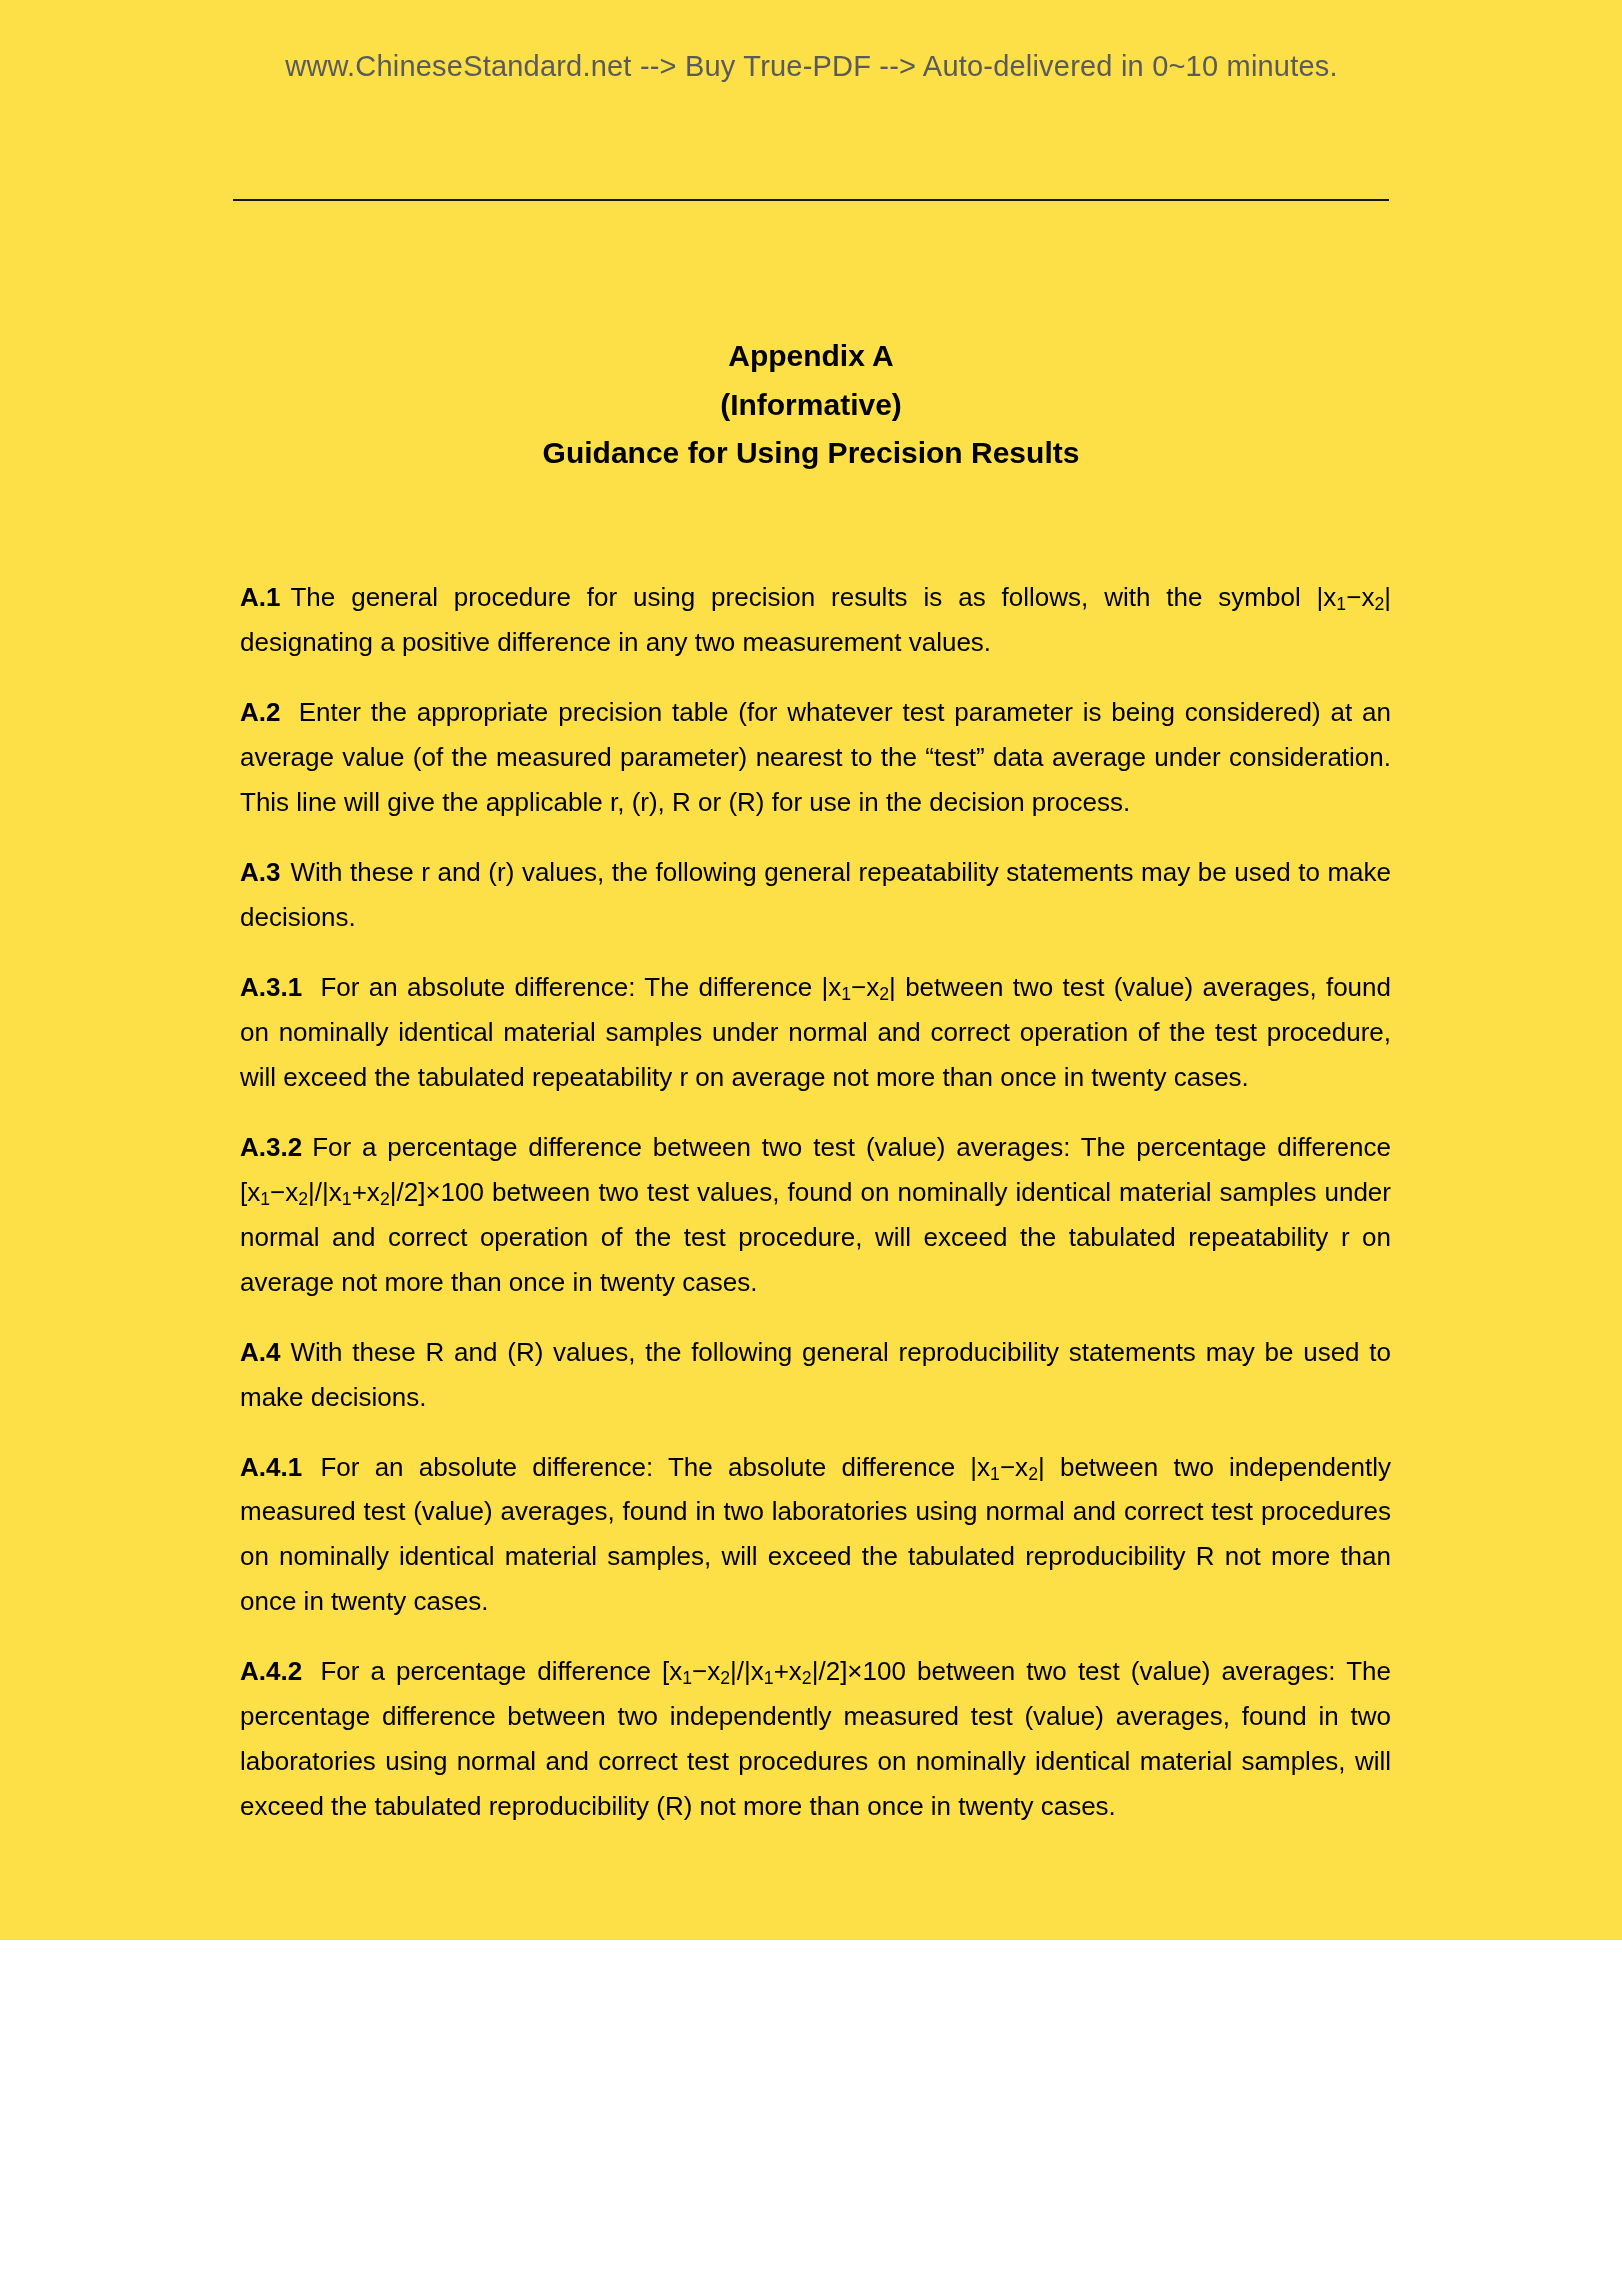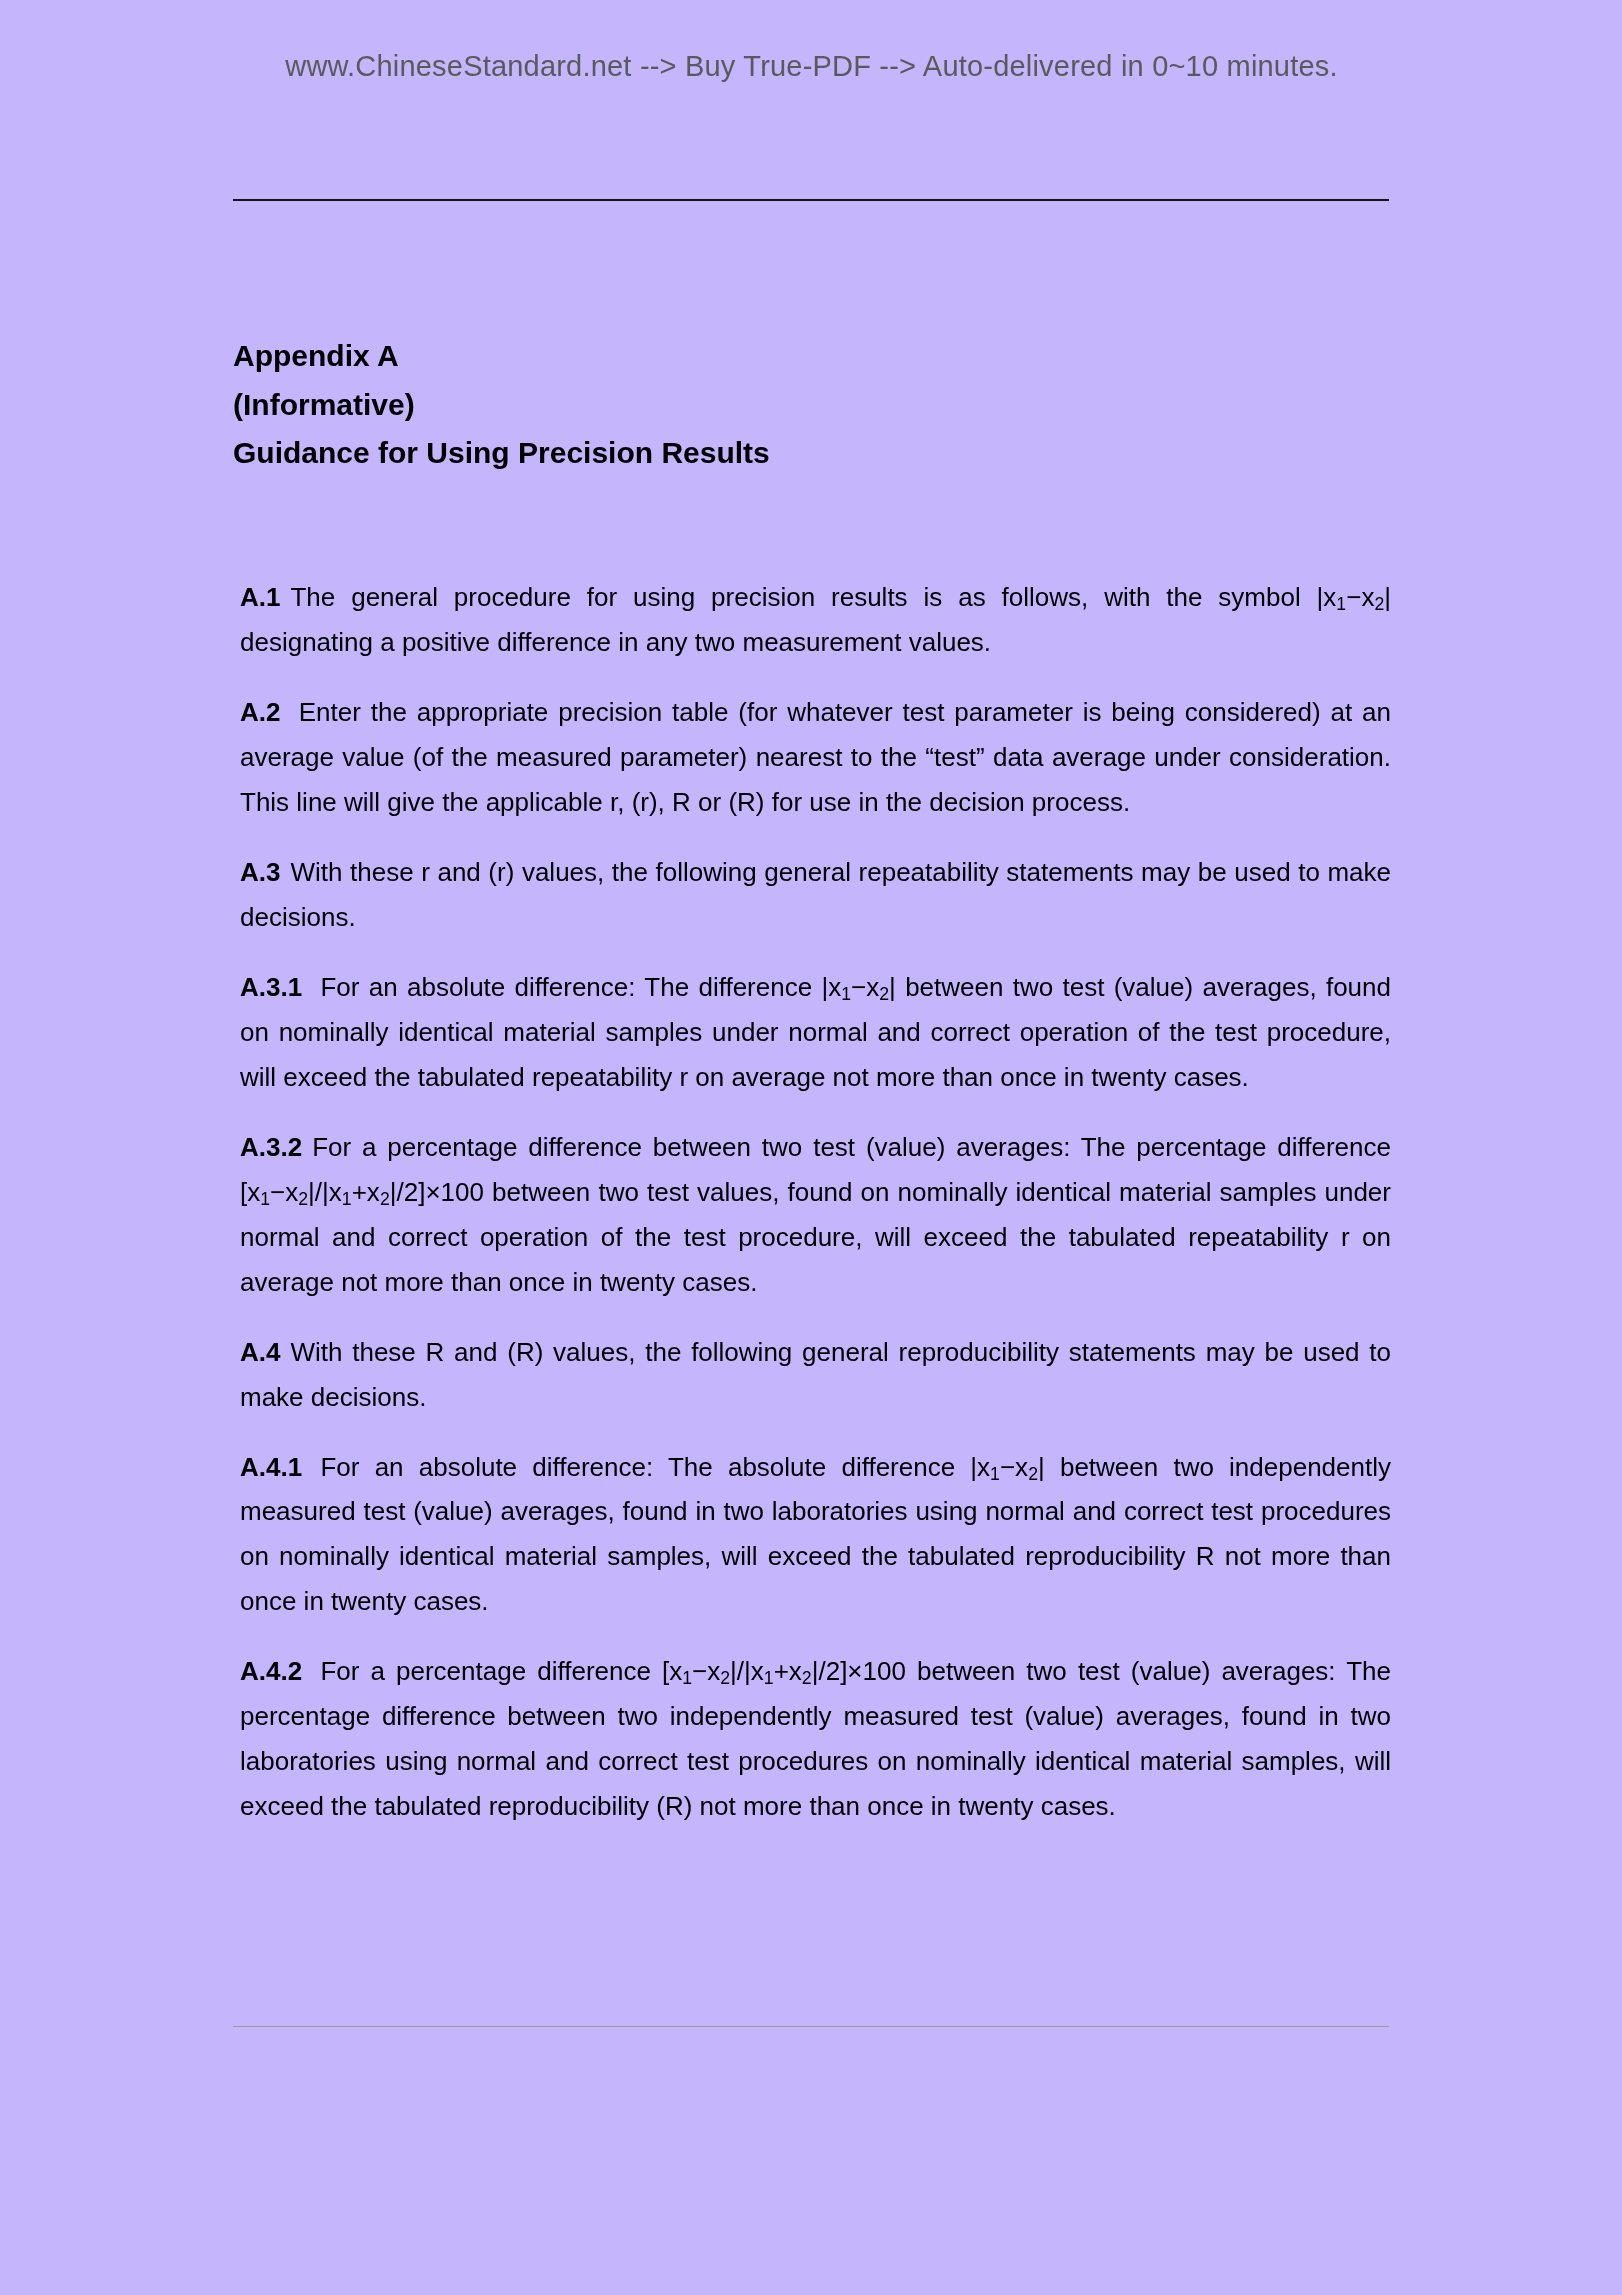--- a/index.html
+++ b/index.html
@@ -10,22 +10,22 @@
   }
 
   body {
     font-family: "Liberation Sans", sans-serif;
     color: #000000;
   }
 
   .page {
     position: relative;
     width: 1623px;
-    height: 2295px;
-    background: #c4b5fd;
+    height: 1940px;
+    background: #fde047;
     box-sizing: border-box;
     overflow: hidden;
   }
 
   
   .promo-banner {
     position: absolute;
     top: 50px;
     left: 0;
     width: 1623px;
@@ -56,20 +56,21 @@
     border-top: 2.5px solid #151515;
     width: 100%;
   }
 
   
   .title-block {
     position: absolute;
     top: 332px;
     left: 233px;
     width: 1156px;
+    text-align: center;
   }
 
   .title-line {
     font-size: 30px;
     font-weight: bold;
     line-height: 1.62;
     color: #000000;
   }
 
   

